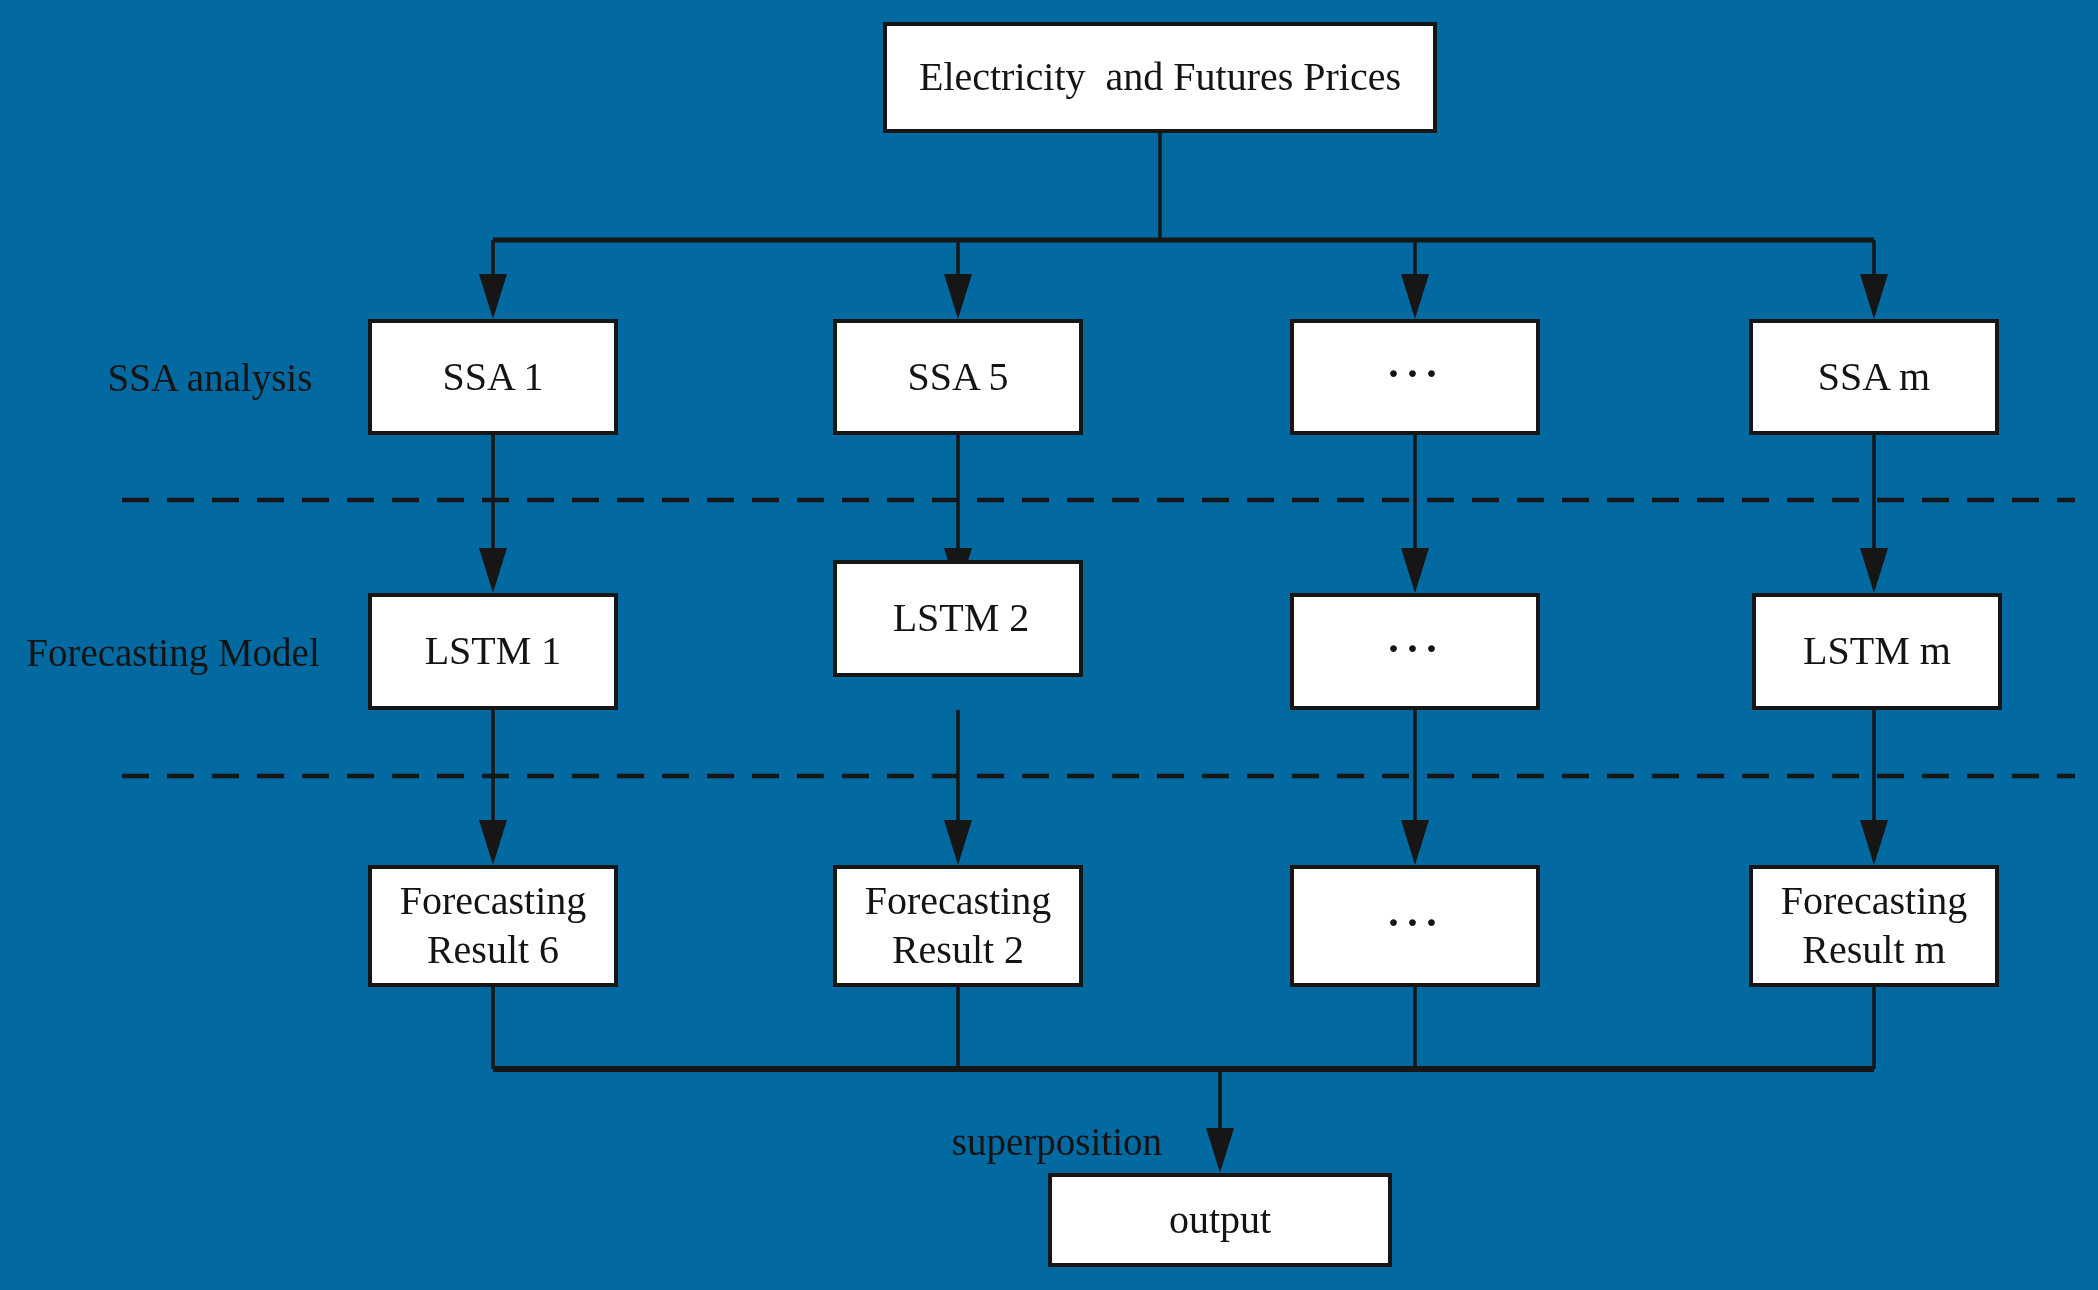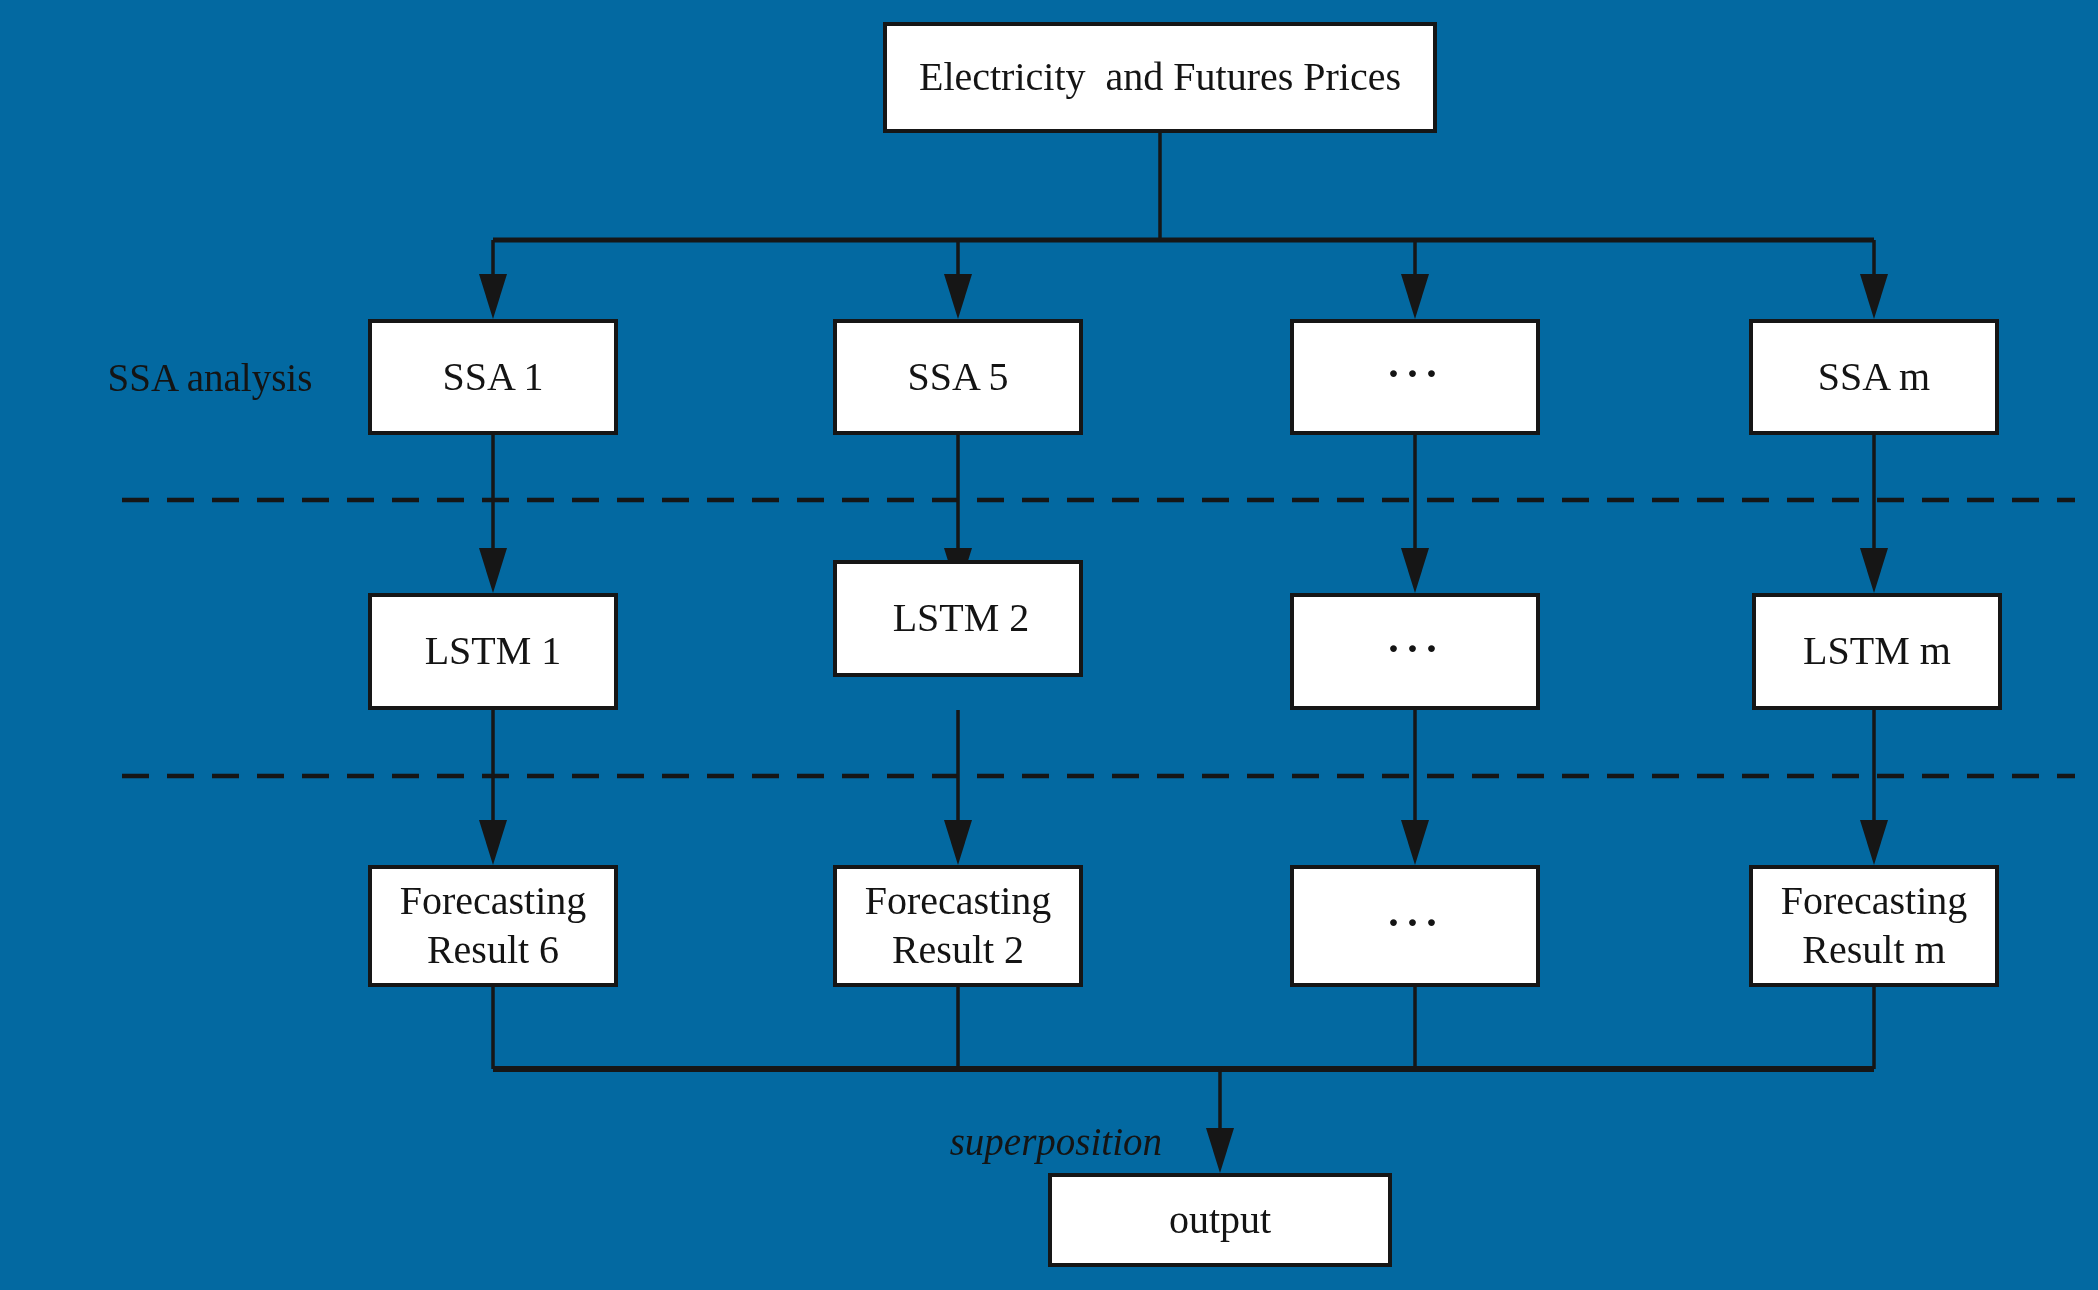--- a/index.html
+++ b/index.html
@@ -81,33 +81,34 @@
       <polygon points="1401,820 1429,820 1415,865"></polygon>
       <polygon points="1860,820 1888,820 1874,865"></polygon>
 
       <polygon points="1206,1128 1234,1128 1220,1173"></polygon>
     </g>
   </svg>
 
   <div class="node root" style="left:883px;top:22px;width:554px;height:111px;">Electricity  and Futures Prices</div>
 
   <div class="side-label" style="left:60px;top:352px;width:300px;height:50px;">SSA analysis</div>
+  <div class="side-label" style="left:23px;top:627px;width:300px;height:50px;">Forecasting Model</div>
 
   <div class="node" style="left:368px;top:319px;width:250px;height:116px;">SSA 1</div>
   <div class="node" style="left:833px;top:319px;width:250px;height:116px;">SSA 5</div>
   <div class="node dots" style="left:1290px;top:319px;width:250px;height:116px;">···</div>
   <div class="node" style="left:1749px;top:319px;width:250px;height:116px;">SSA m</div>
 
   <div class="node" style="left:368px;top:593px;width:250px;height:117px;">LSTM 1</div>
   <div class="node" style="left:833px;top:560px;width:250px;height:117px;padding-left:12px;">LSTM 2</div>
   <div class="node dots" style="left:1290px;top:593px;width:250px;height:117px;">···</div>
   <div class="node" style="left:1752px;top:593px;width:250px;height:117px;">LSTM m</div>
 
   <div class="node" style="left:368px;top:865px;width:250px;height:122px;">Forecasting Result 6</div>
   <div class="node" style="left:833px;top:865px;width:250px;height:122px;">Forecasting Result 2</div>
   <div class="node dots" style="left:1290px;top:865px;width:250px;height:122px;">···</div>
   <div class="node" style="left:1749px;top:865px;width:250px;height:122px;">Forecasting Result m</div>
 
-  <div class="merge-label" style="left:862px;top:1116px;width:300px;height:50px;font-style:italic;">superposition</div>
+  <div class="merge-label" style="left:862px;top:1116px;width:300px;height:50px;">superposition</div>
 
   <div class="node" style="left:1048px;top:1173px;width:344px;height:94px;">output</div>
 
 </div>
 
 </body></html>

